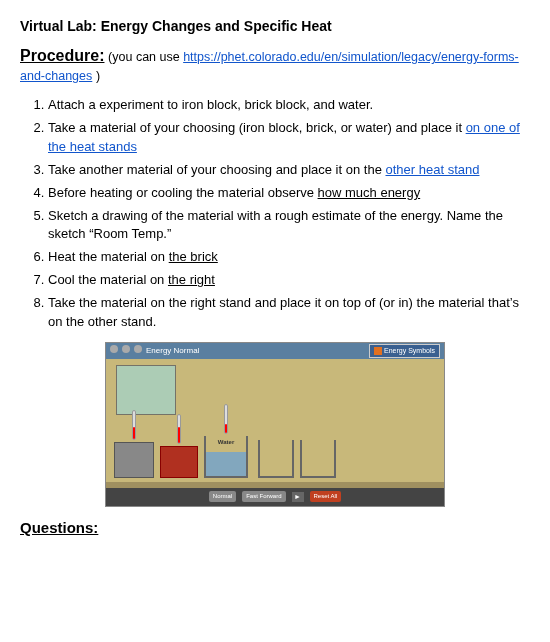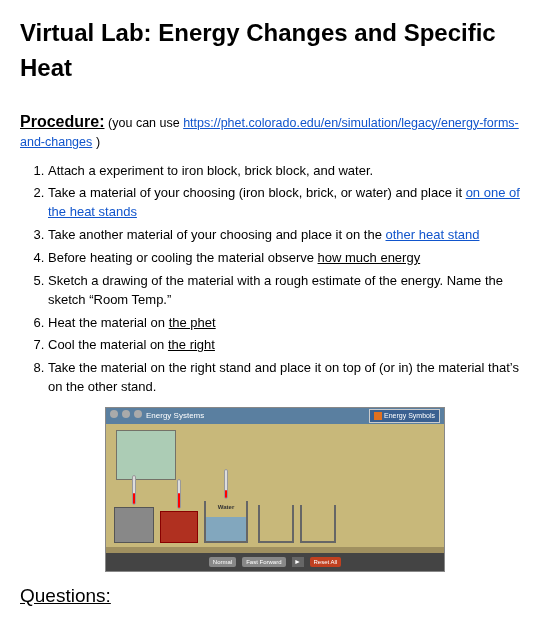--- a/index.html
+++ b/index.html
@@ -7,23 +7,23 @@
       font-family: Arial, sans-serif;
       font-size: 13px;
       color: #000;
       background: #fff;
       width: 550px;
       min-height: 642px;
       padding: 16px 20px;
       line-height: 1.45;
     }
     h1 {
-      font-size: 24px;
-      font-weight: bold;
-      margin-bottom: 24px;
+      font-size: 14px;
+      font-weight: bold;
+      margin-bottom: 8px;
     }
     .procedure-line {
       margin-bottom: 10px;
       font-size: 13px;
     }
     .procedure-line .proc-label {
       font-weight: bold;
       text-decoration: underline;
       font-size: 16px;
     }
@@ -249,22 +249,22 @@
       background: #c04020;
       color: #fff;
       font-size: 6px;
       padding: 1px 4px;
       border-radius: 2px;
     }
     .questions-section {
       margin-top: 4px;
     }
     .questions-label {
-      font-size: 19px;
-      font-weight: normal;
+      font-size: 15px;
+      font-weight: bold;
       text-decoration: underline;
       margin-bottom: 8px;
     }
     .question-block {
       margin-bottom: 10px;
       font-size: 13px;
     }
   </style>
 </head>
 <body>
@@ -277,33 +277,33 @@
   <a href="#">https://phet.colorado.edu/en/simulation/legacy/energy-forms-and-changes</a>
   <span class="paren-text"> )</span>
 </div>
 
 <ol>
   <li>Attach a experiment to iron block, brick block, and water.</li>
   <li>Take a material of your choosing (iron block, brick, or water) and place it <span class="underline-blue">on one of the heat stands</span></li>
   <li>Take another material of your choosing and place it on the <span class="underline-blue">other heat stand</span></li>
   <li>Before heating or cooling the material observe <span class="underline">how much energy</span></li>
   <li>Sketch a drawing of the material with a rough estimate of the energy. Name the sketch “Room Temp.”</li>
-  <li>Heat the material on <span class="underline">the phet</span></li>
+  <li>Heat the material on <span class="underline">the brick</span></li>
   <li>Cool the material on <span class="underline">the right</span></li>
   <li>Take the material on the right stand and place it on top of (or in) the material that’s on the other stand.</li>
 </ol>
 
 <div class="sim-image-container">
 
   <div class="sim-title-bar">
     <div class="sim-title-bar-left">
       <div class="sim-title-dot"></div>
       <div class="sim-title-dot"></div>
       <div class="sim-title-dot"></div>
-      <span class="sim-title-text">Energy Systems</span>
+      <span class="sim-title-text">Energy Normal</span>
     </div>
     <div class="sim-energy-btn">
       <div class="sim-energy-square"></div>
       <span>Energy Symbols</span>
     </div>
   </div>
 
   <div class="sim-inner">
 
     <div class="sim-top-area"></div>

